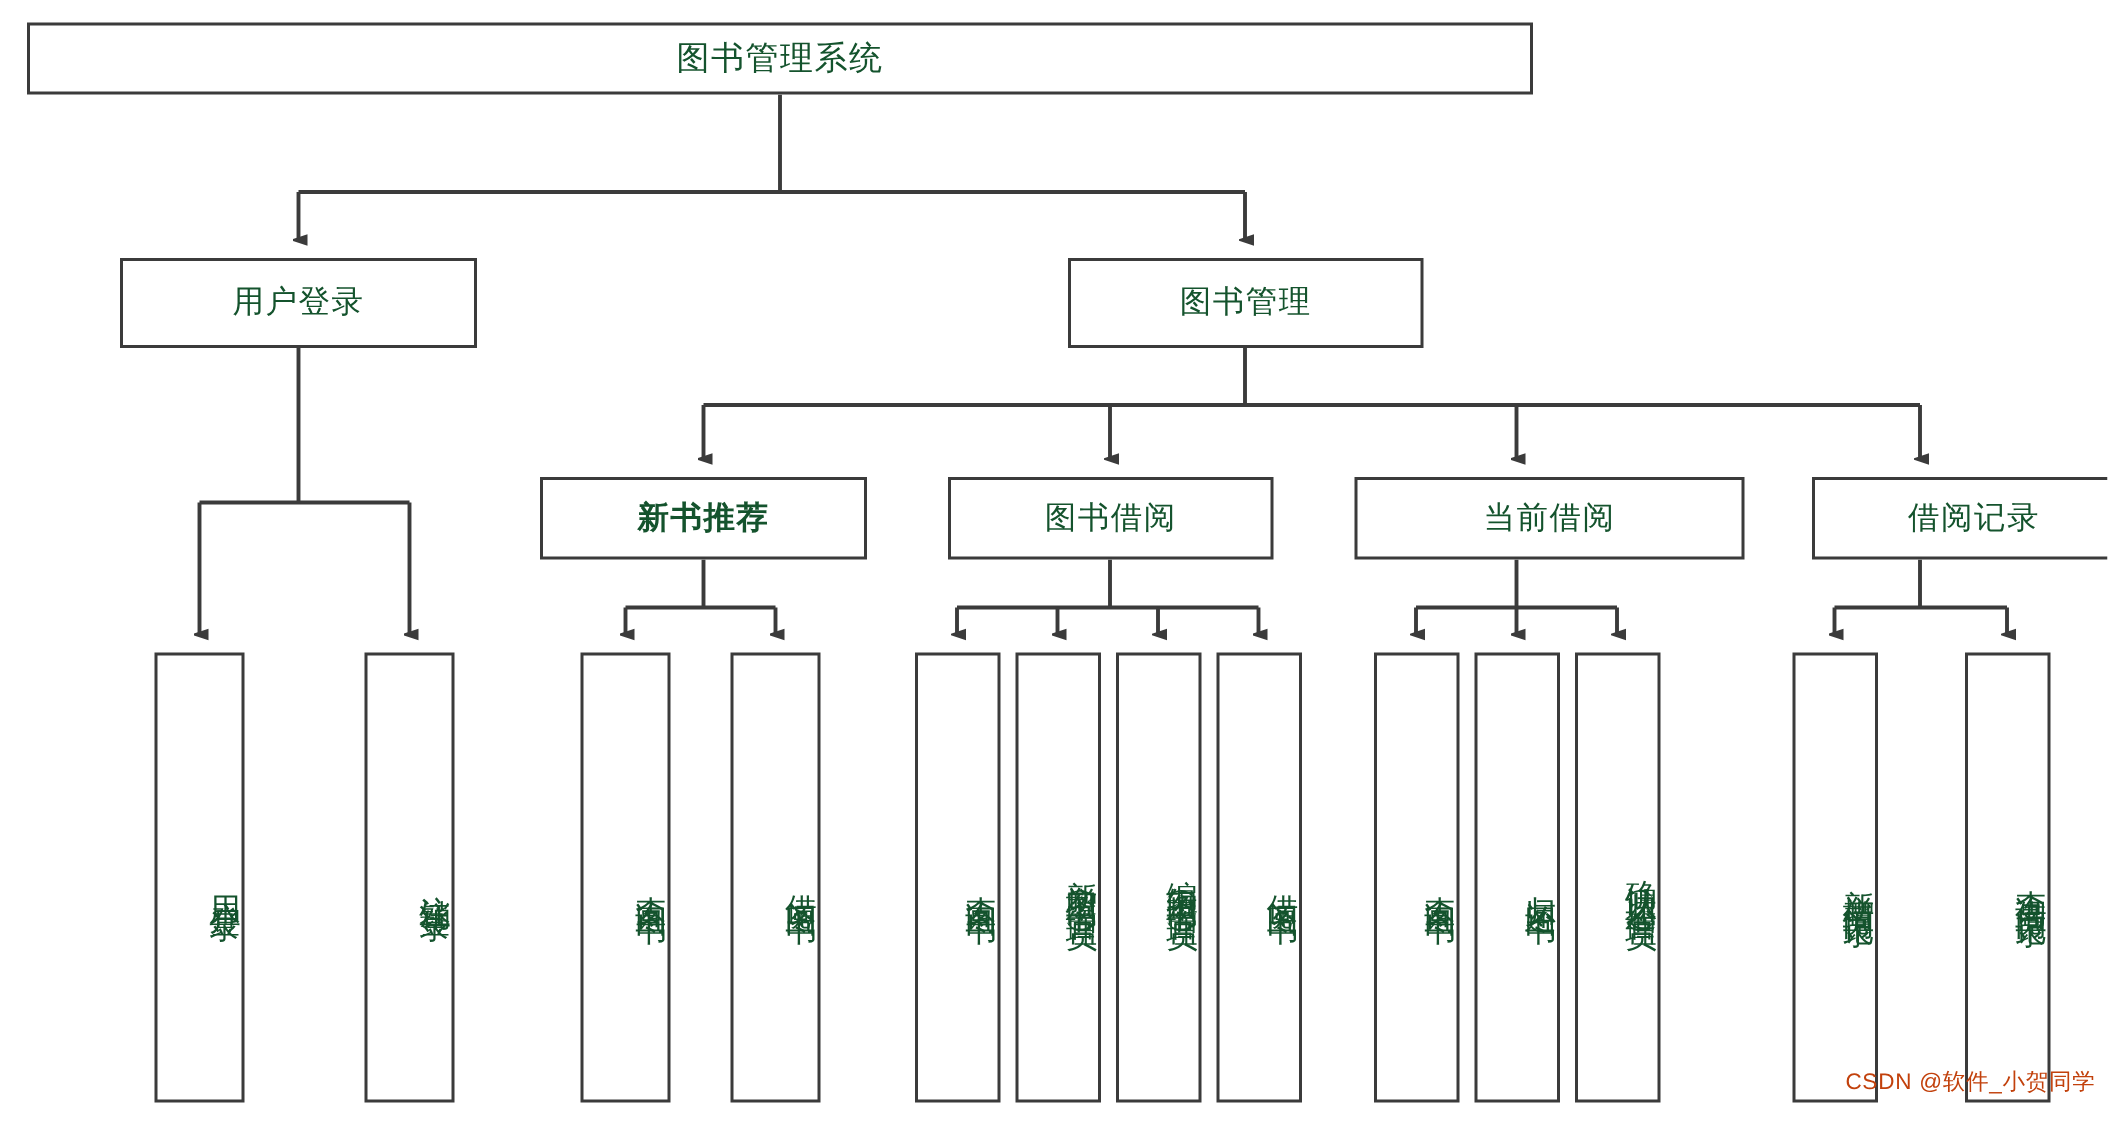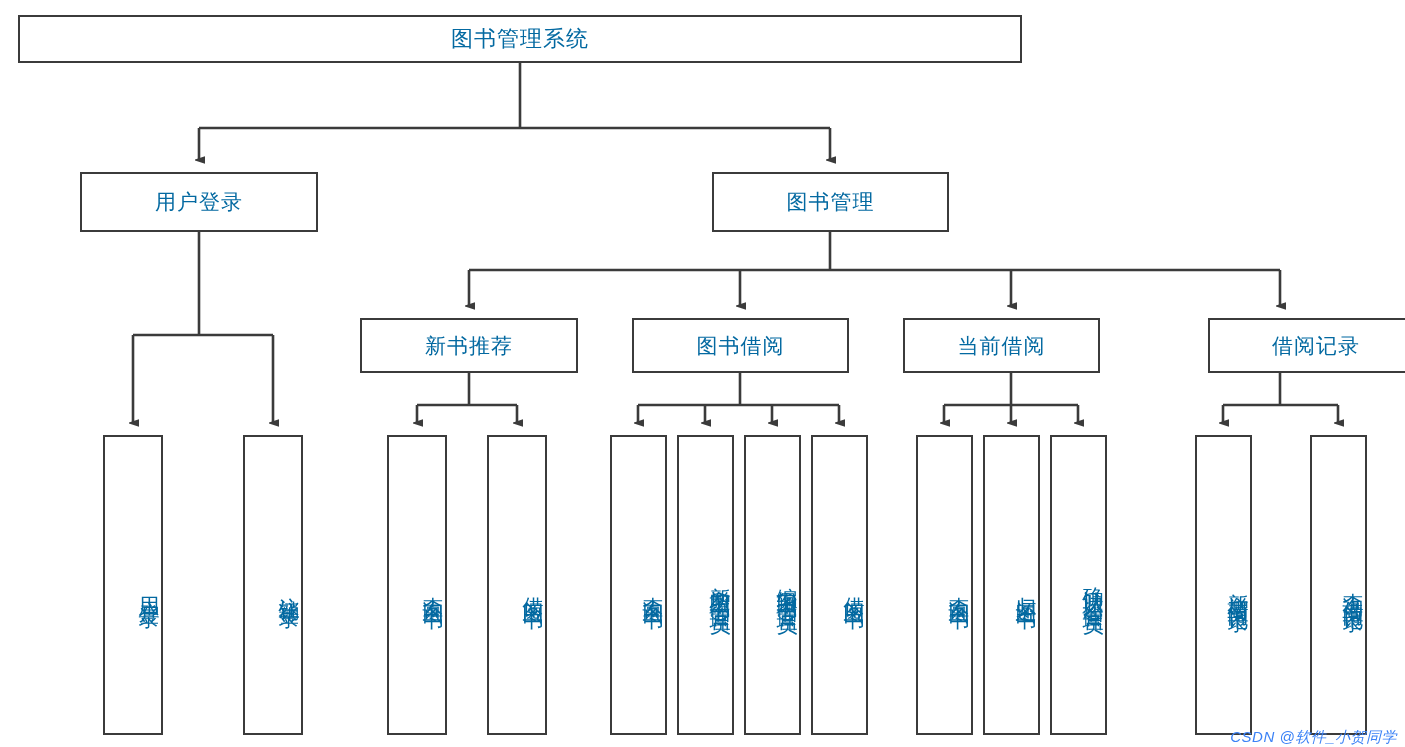--- a/index.html
+++ b/index.html
@@ -28,21 +28,21 @@
   }
   .node {
     position: absolute;
     box-sizing: border-box;
     background: #ffffff;
     border: 2px solid #3b3b3b;
     display: flex;
     align-items: center;
     justify-content: center;
     text-align: center;
-    color: #0369a1;
+    color: #14532d;
   }
   .node.horiz {
     font-size: 21px;
     letter-spacing: 1px;
     line-height: 1.2;
   }
   .node.root {
     font-size: 22px;
   }
   .node.vert {
@@ -54,27 +54,26 @@
     padding: 16px 0 10px 0;
     align-items: flex-start;
     justify-content: center;
   }
   .node .label {
     display: block;
   }
   #watermark {
     position: absolute;
     right: 8px;
-    bottom: 0;
+    bottom: 16px;
     font-size: 15px;
-    color: #3b82f6;
+    color: #c2410c;
     letter-spacing: 0.5px;
     white-space: nowrap;
     user-select: none;
-    font-style: italic;
   }
 </style>
 </head>
 <body>
 
 <div id="diagram-root">
   <svg id="edges-layer" viewBox="0 0 1405 747" xmlns="http://www.w3.org/2000/svg">
     <defs>
       <marker id="arrow-head" markerWidth="10" markerHeight="10" refX="4.2" refY="6" orient="auto" markerUnits="userSpaceOnUse">
         <path d="M0.4,0 L8,0 L4.2,11.5 Z" fill="#3b3b3b"></path>
@@ -120,27 +119,27 @@
   <div id="nodes-layer">
       <div class="node horiz root" style="left: 18px; top: 15px; width: 1004px; height: 48px;">
         <span class="label">图书管理系统</span>
       </div>
       <div class="node horiz" style="left: 80px; top: 172px; width: 238px; height: 60px;">
         <span class="label">用户登录</span>
       </div>
       <div class="node horiz" style="left: 712px; top: 172px; width: 237px; height: 60px; justify-content: center;">
         <span class="label">图书管理</span>
       </div>
-      <div class="node horiz" style="left: 360px; top: 318px; width: 218px; height: 55px;">
+      <div class="node horiz" style="left: 360px; top: 318px; width: 218px; height: 55px; font-weight: bold;">
         <span class="label">新书推荐</span>
       </div>
       <div class="node horiz" style="left: 632px; top: 318px; width: 217px; height: 55px; text-align: center;">
         <span class="label">图书借阅</span>
       </div>
-      <div class="node horiz" style="left: 903px; top: 318px; width: 197px; height: 55px;">
+      <div class="node horiz" style="left: 903px; top: 318px; width: 260px; height: 55px;">
         <span class="label">当前借阅</span>
       </div>
       <div class="node horiz" style="left: 1172px; top: 318px; width: 216px; height: 55px; margin-left: 36px;">
         <span class="label">借阅记录</span>
       </div>
       <div class="node vert" style="left: 103px; top: 435px; width: 60px; height: 300px;">
         <span class="label">用户登录</span>
       </div>
       <div class="node vert" style="left: 243px; top: 435px; width: 60px; height: 300px;">
         <span class="label">注销登录</span>

